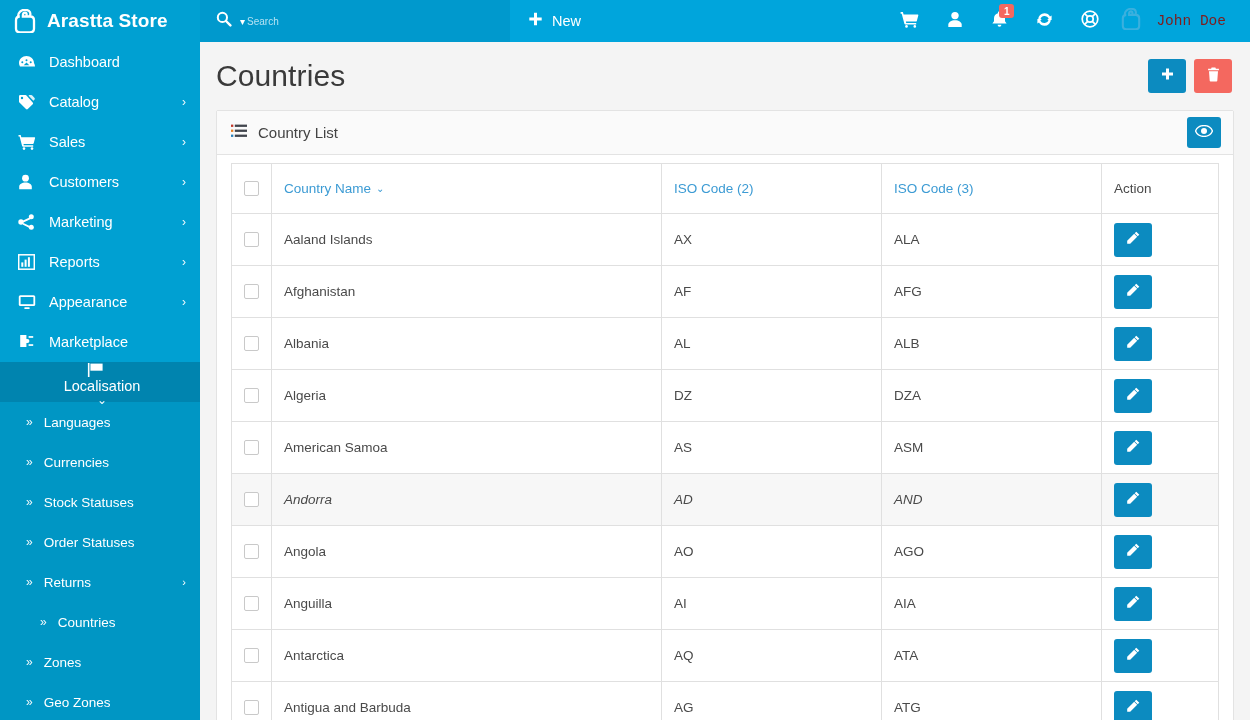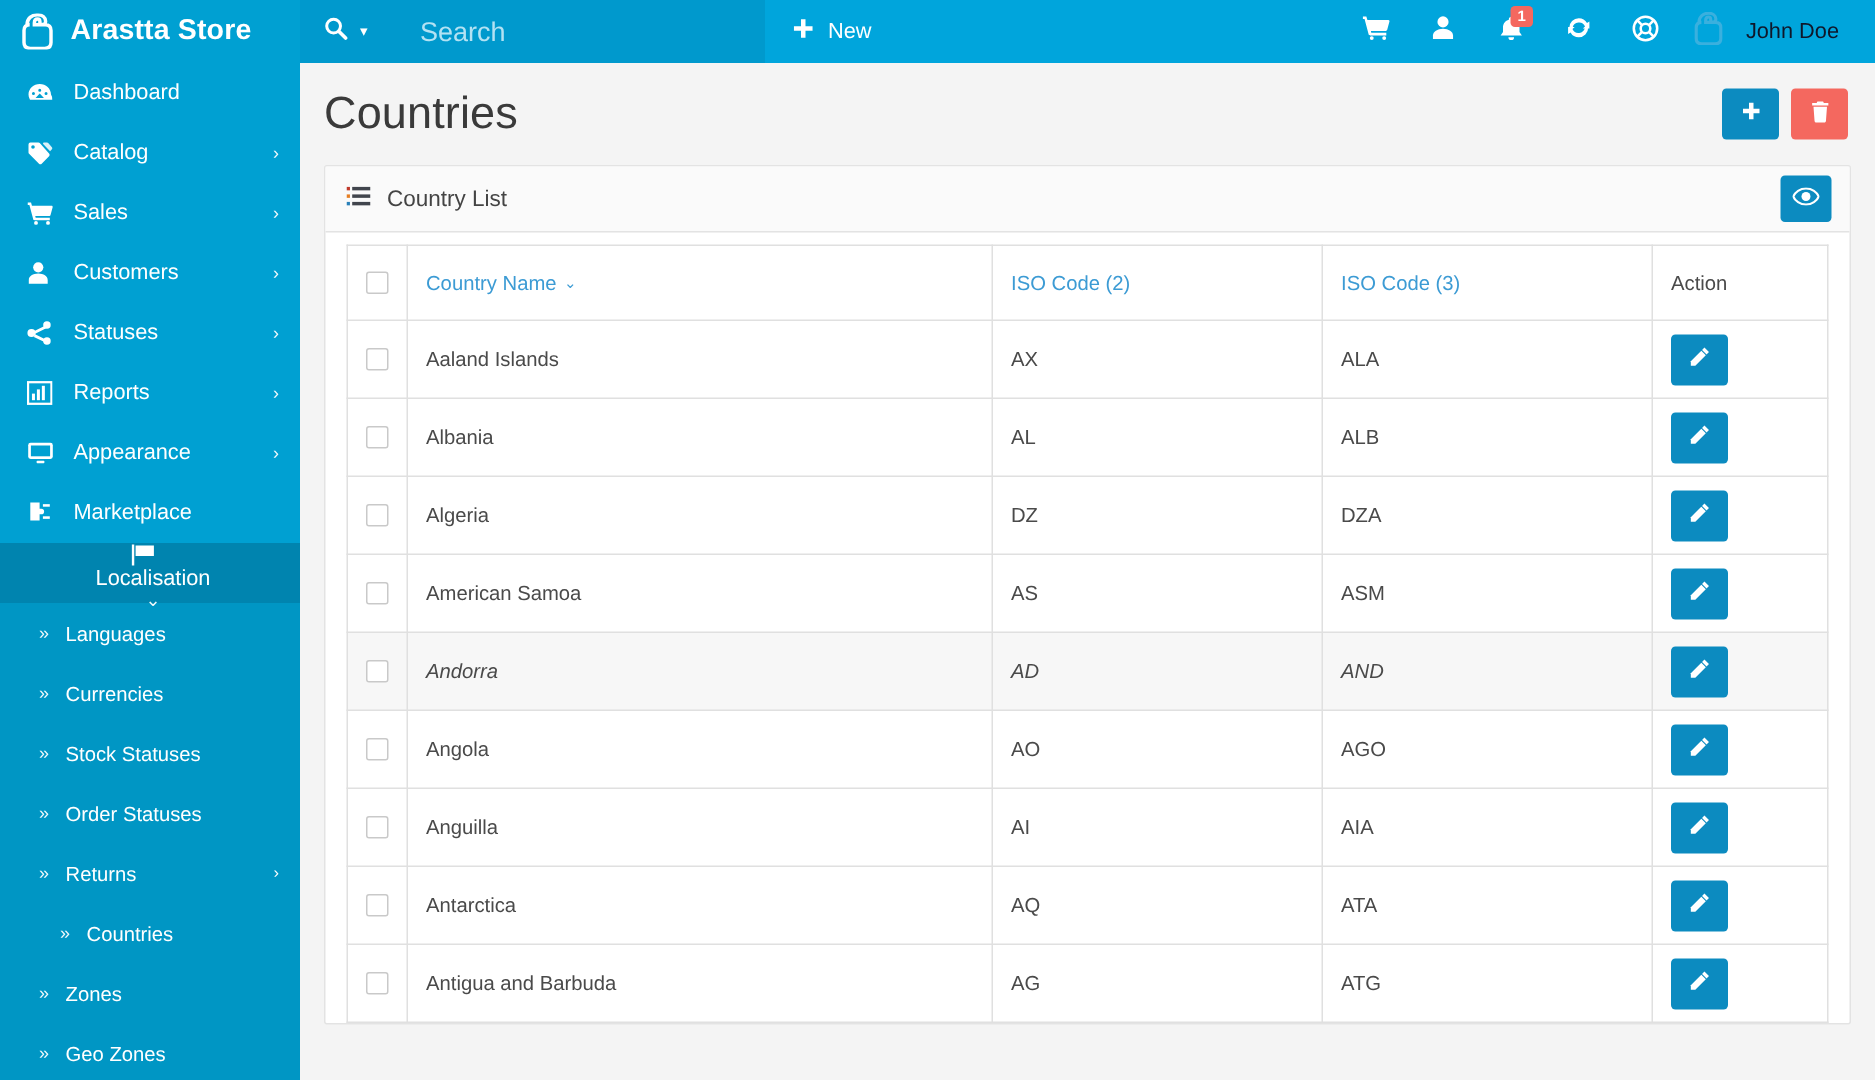--- a/index.html
+++ b/index.html
@@ -73,23 +73,23 @@
     background: #0099cd;
     display: flex; align-items: center;
     padding-left: 16px;
   }
   .search-btn {
     display: flex; align-items: center; gap: 8px;
     color: #fff; cursor: pointer;
   }
   .search-btn .caret { font-size: 10px; }
   .search-input {
-    flex: 1 1 auto; margin-left: 33px;
+    flex: 1 1 auto; 
     background: transparent; border: 0; outline: none;
-    color: #ffffff; font-size: 18px;
+    color: #ffffff; font-size: 10px;
     font-family: "Liberation Sans", sans-serif;
   }
   .search-input::placeholder { color: #b3e2f3; opacity: 1; }
 
   .new-btn {
     display: flex; align-items: center; gap: 9px;
     padding: 0 18px; color: #fff; font-size: 14.5px; cursor: pointer;
   }
   .topbar-spacer { flex: 1 1 auto; }
   .topbar-icons { display: flex; align-items: center; gap: 0; padding-right: 10px; }
@@ -102,21 +102,21 @@
   .tb-badge {
     position: absolute; top: 4px; left: 22px;
     min-width: 15px; height: 14px;
     background: #f4685f; color: #fff;
     border-radius: 3px;
     font-size: 10px; font-weight: bold;
     display: flex; align-items: center; justify-content: center;
     padding: 0 3px;
   }
   .avatar { width: 38px; height: 42px; display: flex; align-items: center; justify-content: center; }
-  .username { color: #0f172a; font-size: 14.5px; padding: 0 14px 0 6px; white-space: nowrap; cursor: pointer; }
+  .username { color: #7f1d1d; font-size: 14.5px; padding: 0 14px 0 6px; white-space: nowrap; cursor: pointer; font-family: Liberation Mono, monospace; }
 
   
   #content {
     position: absolute; left: 200px; top: 42px;
     width: 1050px; height: 678px;
     background: #f4f4f4;
     overflow: hidden;
   }
   .page-head {
     height: 68px;
@@ -264,21 +264,21 @@
 
       <div class="nav-item">
         <span class="ico">
           <svg width="17" height="16" viewBox="0 0 17 16">
               <circle cx="13.3" cy="2.7" r="2.5" fill="#fff"></circle>
               <circle cx="13.3" cy="13.3" r="2.5" fill="#fff"></circle>
               <circle cx="3" cy="8" r="2.7" fill="#fff"></circle>
               <path d="M4.6 6.8l7.4-3.6.8 1.7-7.4 3.6zM5.4 8.9l7.4 3.6-.8 1.7-7.4-3.6z" fill="#fff"></path>
             </svg>
         </span>
-        <span class="lbl">Statuses</span>
+        <span class="lbl">Marketing</span>
         <span class="caret">›</span>
       </div>
 
       <div class="nav-item">
         <span class="ico">
           <svg width="17" height="16" viewBox="0 0 17 16">
               <rect x="0.7" y="0.8" width="15.6" height="14.4" fill="none" stroke="#fff" stroke-width="1.5"></rect>
               <rect x="3.3" y="8.4" width="2" height="4.4" fill="#fff"></rect>
               <rect x="6.6" y="5.6" width="2" height="7.2" fill="#fff"></rect>
               <rect x="9.9" y="3.2" width="2" height="9.6" fill="#fff"></rect>
@@ -548,20 +548,32 @@
                 <td class="c-iso3">ALA</td>
                 <td class="c-action"><button class="edit-btn">
                     <span><svg width="14" height="14" viewBox="0 0 14 14">
                         <path d="M10.3 0.7l3 3-1.6 1.6-3-3z" fill="#fff"></path>
                         <path d="M8.2 2.8l3 3-7 7H1.2V9.8z" fill="#fff"></path>
                       </svg></span>
                   </button></td>
               </tr>
               <tr>
                 <td class="c-check"><span class="cbx"></span></td>
+                <td class="c-name">Afghanistan</td>
+                <td class="c-iso2">AF</td>
+                <td class="c-iso3">AFG</td>
+                <td class="c-action"><button class="edit-btn">
+                    <span><svg width="14" height="14" viewBox="0 0 14 14">
+                        <path d="M10.3 0.7l3 3-1.6 1.6-3-3z" fill="#fff"></path>
+                        <path d="M8.2 2.8l3 3-7 7H1.2V9.8z" fill="#fff"></path>
+                      </svg></span>
+                  </button></td>
+              </tr>
+              <tr>
+                <td class="c-check"><span class="cbx"></span></td>
                 <td class="c-name">Albania</td>
                 <td class="c-iso2">AL</td>
                 <td class="c-iso3">ALB</td>
                 <td class="c-action"><button class="edit-btn">
                     <span><svg width="14" height="14" viewBox="0 0 14 14">
                         <path d="M10.3 0.7l3 3-1.6 1.6-3-3z" fill="#fff"></path>
                         <path d="M8.2 2.8l3 3-7 7H1.2V9.8z" fill="#fff"></path>
                       </svg></span>
                   </button></td>
               </tr>

